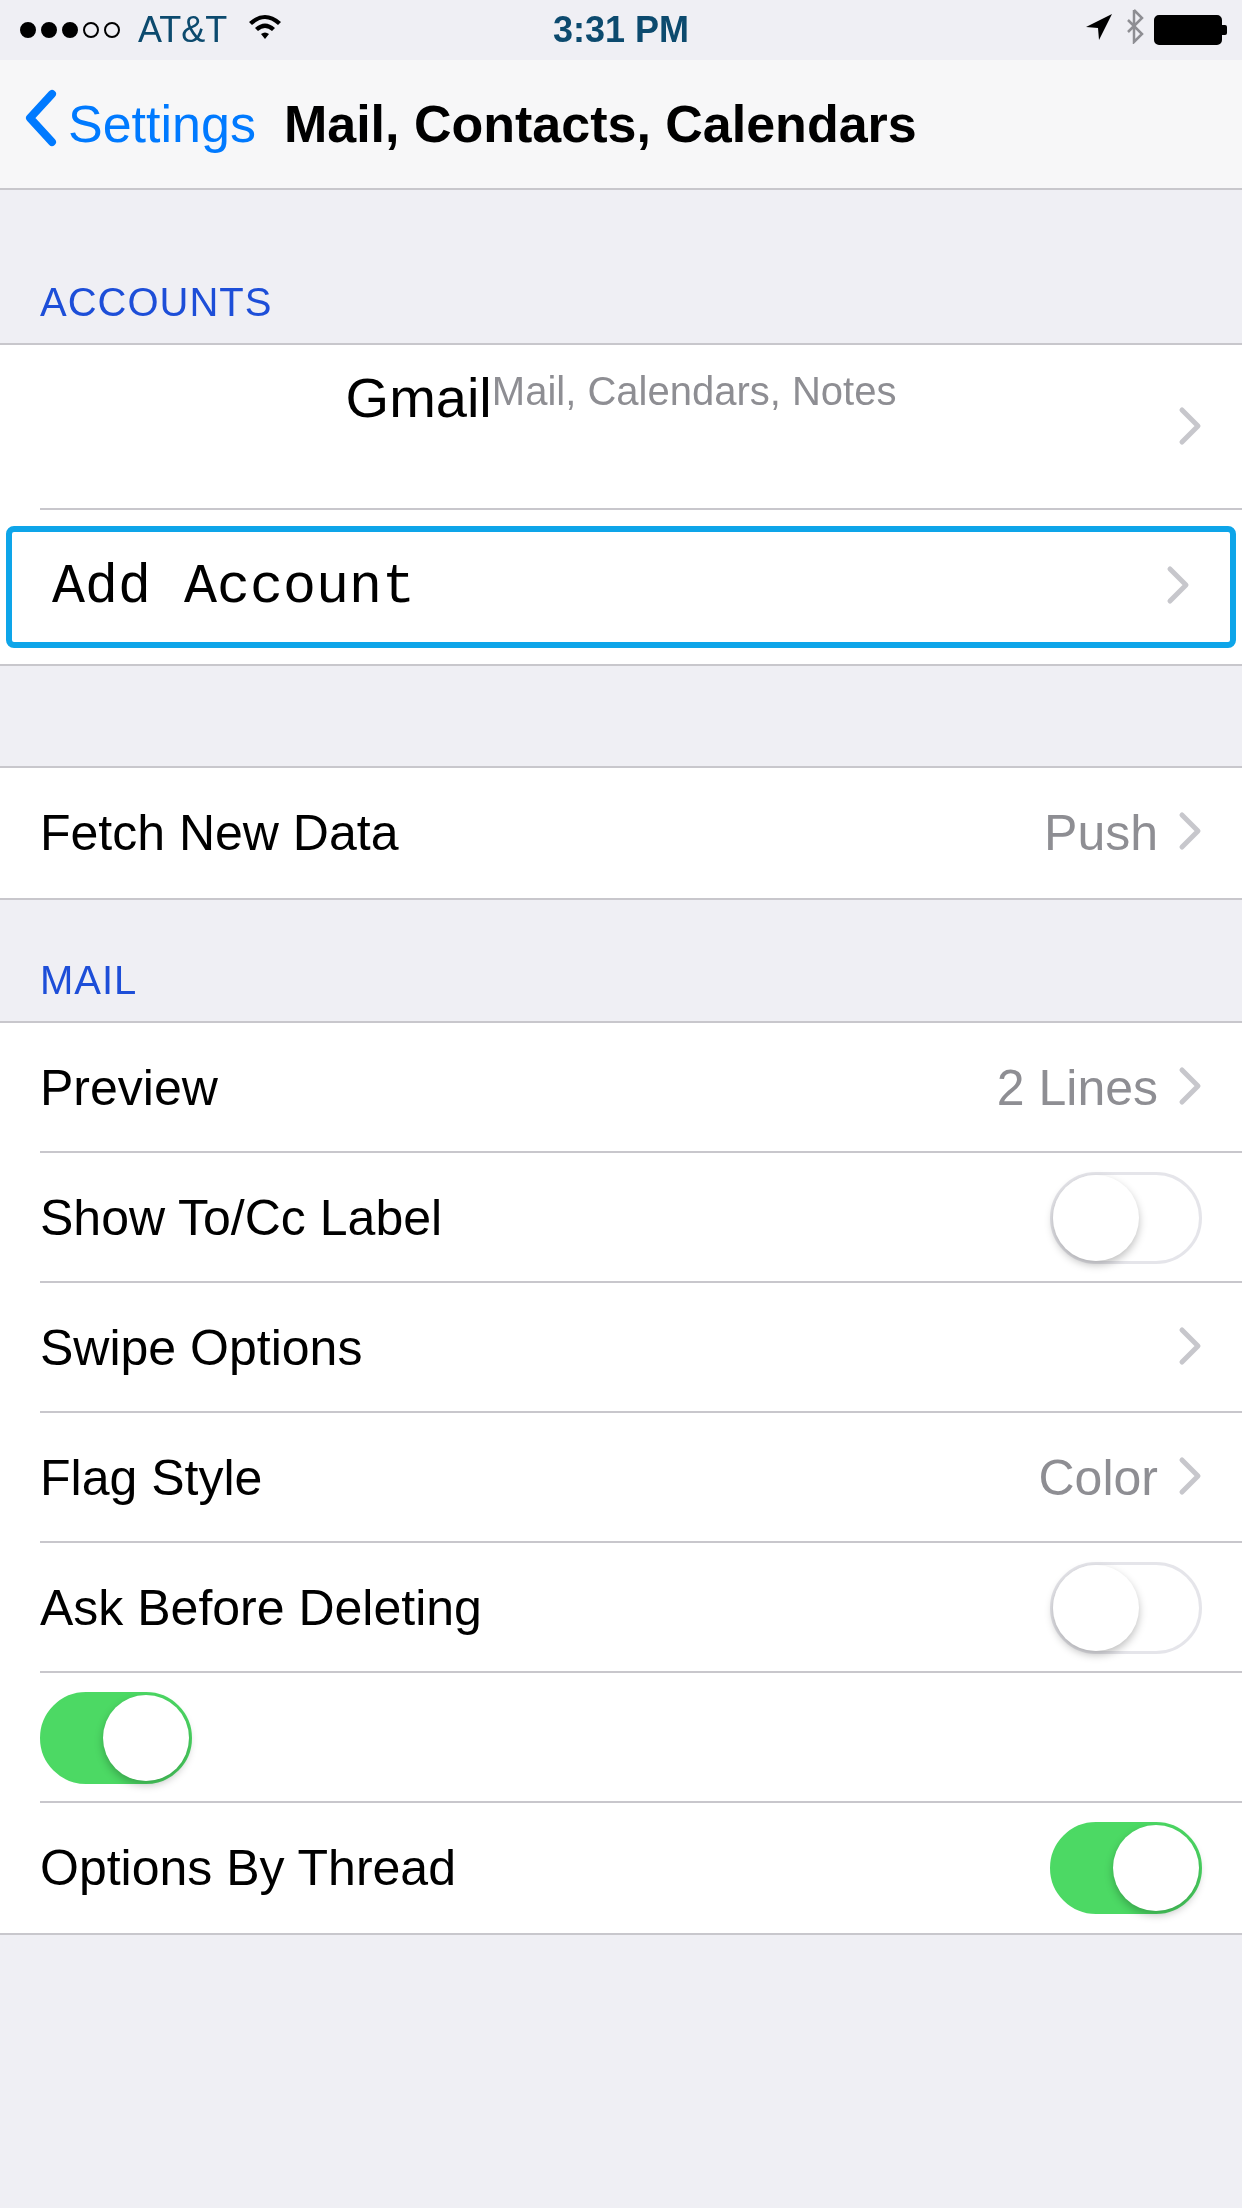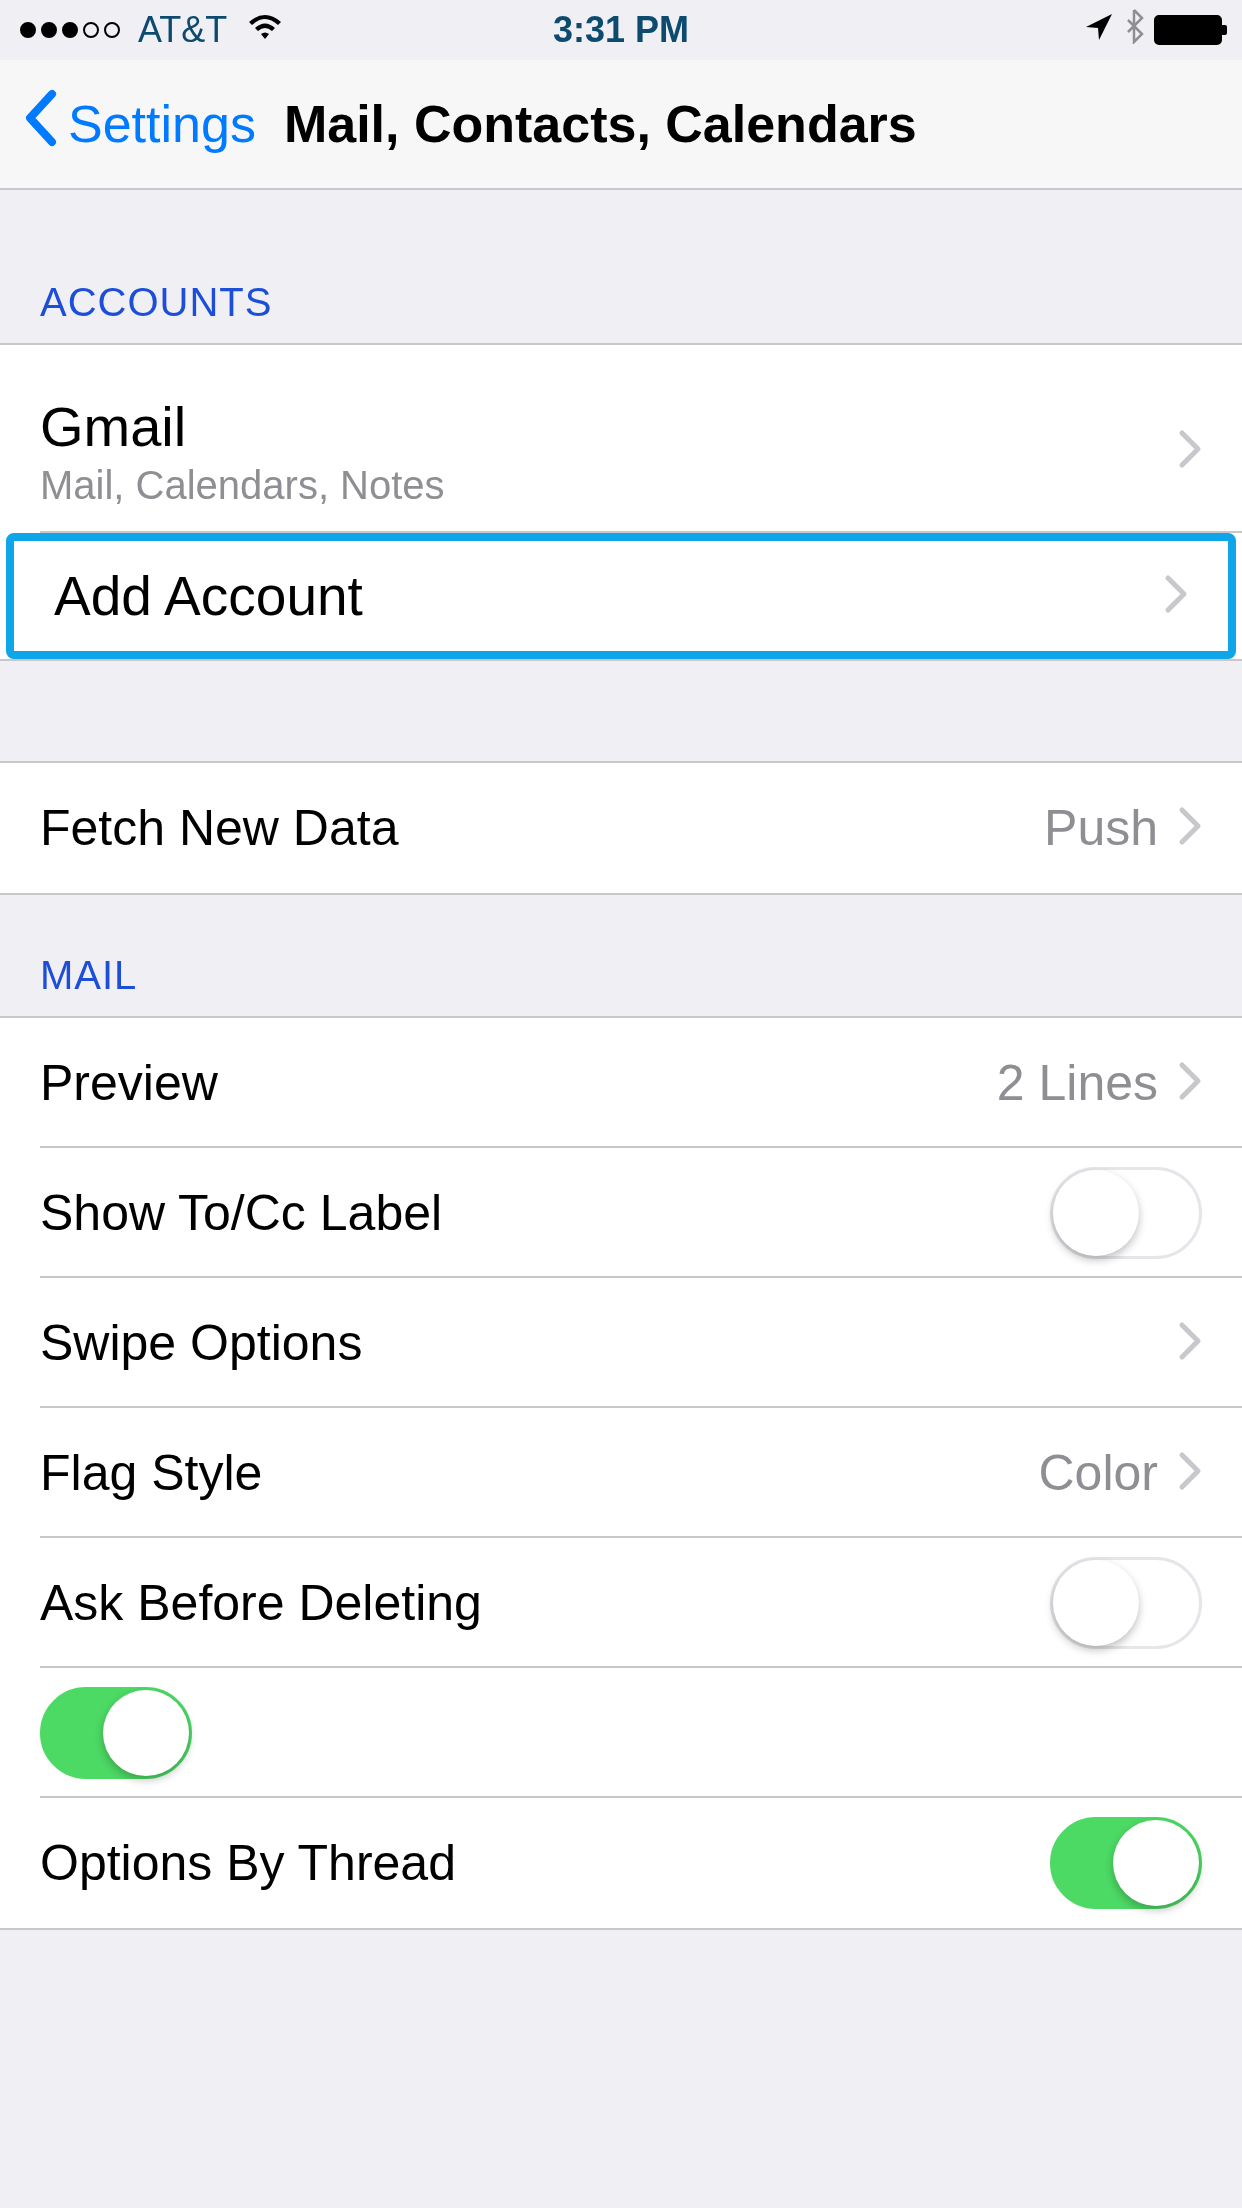--- a/index.html
+++ b/index.html
@@ -149,37 +149,36 @@
     .row-value {
       font-size: 50px;
       color: #8e8e93;
       margin-right: 20px;
     }
     .chevron {
       color: #c7c7cc;
     }
     .account-row {
       min-height: 165px;
-      flex-direction: column;
       align-items: flex-start;
       justify-content: center;
       padding-top: 20px;
       padding-bottom: 20px;
-      margin-top: 23px;
     }
     .account-row .chevron {
       position: absolute;
       right: 40px;
       top: 50%;
       transform: translateY(-50%);
     }
     .highlight-box {
-      border: 8px solid #0ea5e9;
+      border: 6px solid #0ea5e9;
       border-radius: 8px;
-      margin: 0 6px;
+      margin: 16px 6px;
+      font-family: Liberation Mono, monospace;
     }
     
     .toggle {
       width: 152px;
       height: 92px;
       border-radius: 46px;
       position: relative;
       transition: background 0.2s;
     }
     .toggle.off {

